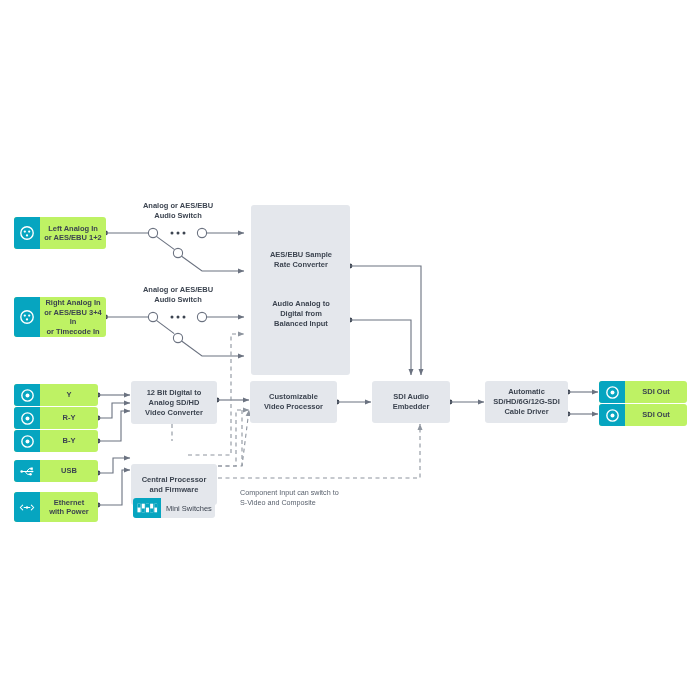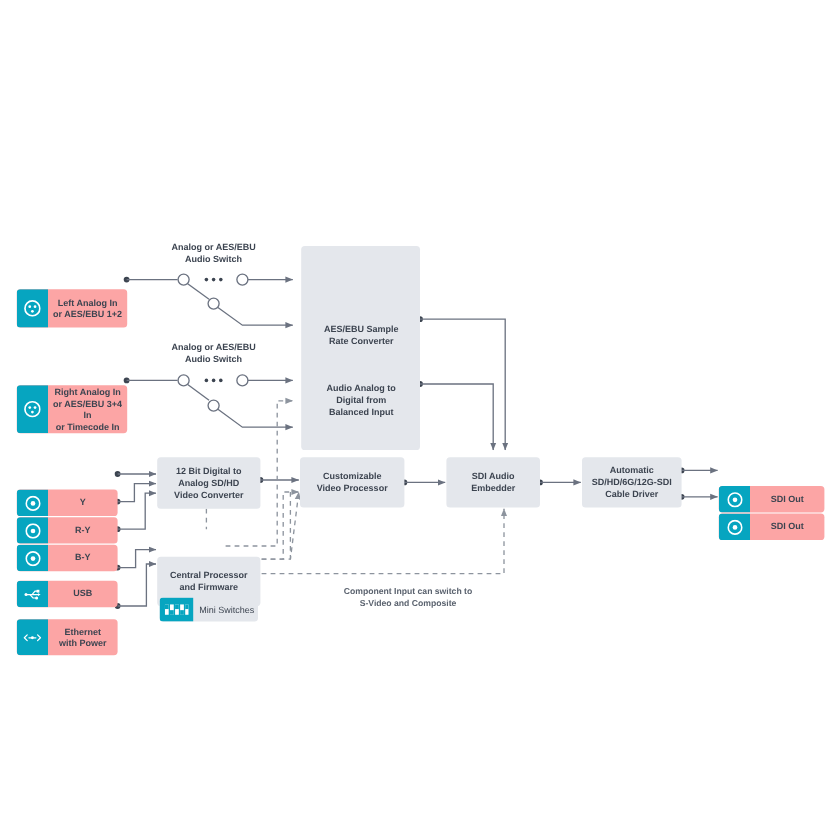--- a/index.html
+++ b/index.html
@@ -1,33 +1,33 @@
 <!DOCTYPE html>
 <html><head>
 <meta charset="utf-8">
 <style>
   html,body{margin:0;padding:0;background:#ffffff;}
   body{width:700px;height:700px;font-family:"Liberation Sans",sans-serif;}
   #stage{position:relative;width:700px;height:700px;overflow:hidden;background:#fff;}
   #svg{position:absolute;left:0;top:0;width:700px;height:700px;}
   .node{position:absolute;box-sizing:border-box;display:flex;align-items:center;}
   
-  .conn{background:#fca5a5;border-radius:3px;overflow:hidden;margin-top:24px;}
+  .conn{background:#bef264;border-radius:3px;overflow:hidden;}
   .conn .ico{width:26px;align-self:stretch;background:#06A5C0;display:flex;align-items:center;justify-content:center;flex:0 0 26px;}
   .conn .lbl{flex:1;display:flex;align-items:center;justify-content:center;text-align:center;
              font-size:7.5px;line-height:9.5px;color:#3c4450;font-weight:bold;padding:0 3px;}
   .conn.right .lbl{justify-content:center;}
   
   .blk{background:#E4E7EC;border-radius:3px;display:flex;align-items:center;justify-content:center;
        text-align:center;font-size:7.5px;line-height:10px;color:#3c4450;font-weight:bold;padding:0 4px;box-sizing:border-box;}
   .audioblk{background:#E4E7EC;border-radius:3px;}
-  .audiotxt{position:absolute;text-align:center;font-size:7.5px;line-height:10px;color:#3c4450;font-weight:bold;width:100px;margin-top:20px;}
+  .audiotxt{position:absolute;text-align:center;font-size:7.5px;line-height:10px;color:#3c4450;font-weight:bold;width:100px;}
   
   .cap{position:absolute;text-align:center;font-size:7.5px;line-height:10px;color:#3c4450;font-weight:bold;}
-  .note{position:absolute;text-align:center;font-size:7.2px;line-height:10px;color:#5a626e;font-weight:bold;}
+  .note{position:absolute;font-size:7.2px;line-height:10px;color:#5a626e;}
   
   .mini{background:#E4E7EC;border-radius:3px;display:flex;align-items:center;overflow:hidden;}
   .mini .dip{width:28px;align-self:stretch;background:#06A5C0;display:flex;align-items:center;justify-content:center;flex:0 0 28px;}
   .mini .mlbl{font-size:7.5px;color:#3c4450;font-weight:normal;padding-left:5px;}
   svg.icon{display:block;}
 </style>
 </head>
 <body>
 
 <div id="stage">

